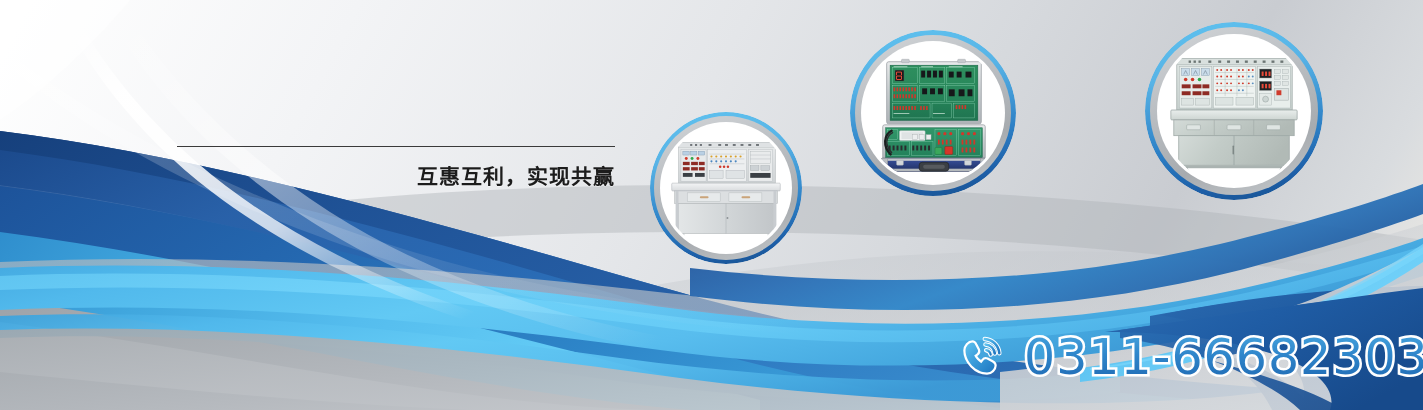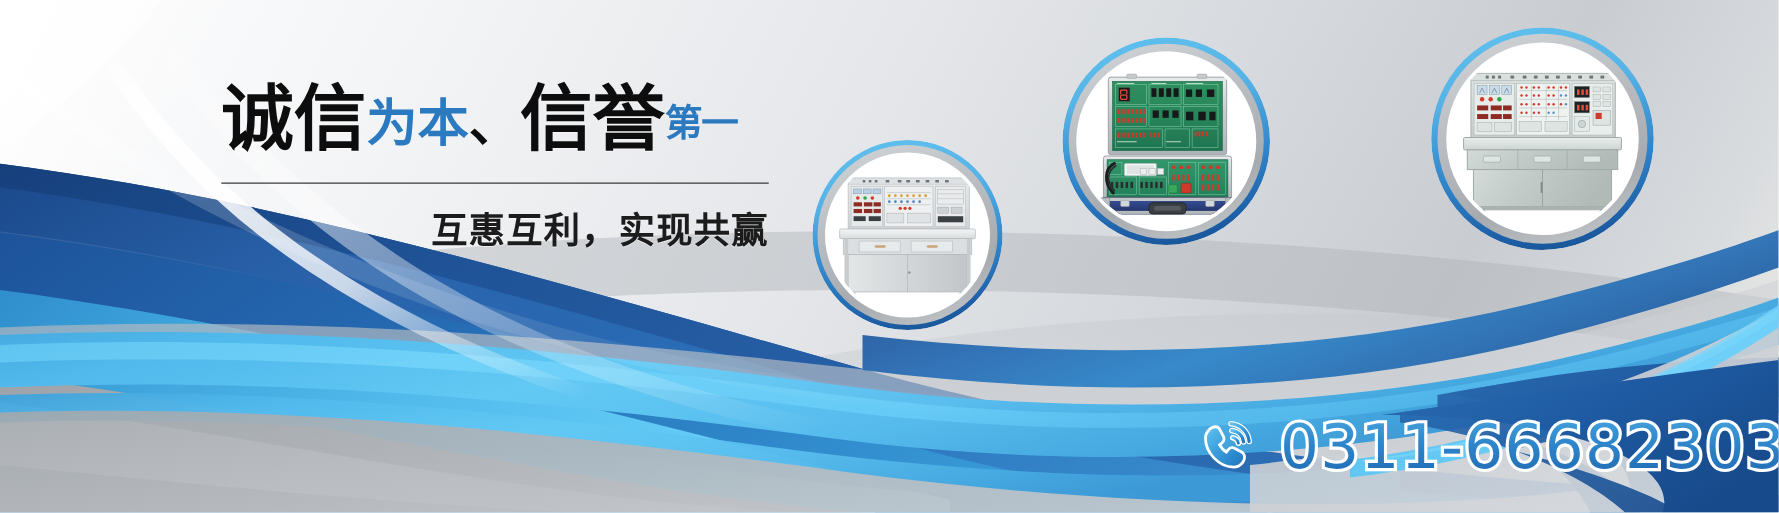--- a/index.html
+++ b/index.html
@@ -69,21 +69,21 @@
     height:1px;
     background:#3a3a3a;
     z-index:40;
   }
   .subtitle{
     position:absolute;
     left:177px;
     top:160px;
     width:438px;
     text-align:right;
-    font-size:29px;
+    font-size:21px;
     font-weight:600;
     color:#1c1c1c;
     letter-spacing:1px;
     white-space:nowrap;
     z-index:40;
     text-shadow:0 1px 0 rgba(255,255,255,.5);
   }
 
   
   .circle{
@@ -510,23 +510,20 @@
                C 120 140 280 218 470 268
                C 650 314 850 332 1060 324
                L 1060 338
                C 846 346 642 328 458 280
                C 266 230 108 150 0 60 Z" fill="url(#sw3)" opacity="0.5"></path>
 
       <path d="M 0 0 L 130 0 C 88 50 42 92 0 120 Z" fill="#ffffff" opacity="0.55"></path>
     </svg>
   </div>
 
-  <div class="headline-block">
-    <div class="headline"><span class="big">诚信</span><span class="mid">为本</span><span class="dot">、</span><span class="big">信誉</span><span class="small">第一</span></div>
-  </div>
 
   <div class="rule"></div>
 
   <div class="subtitle">互惠互利，实现共赢</div>
 
   <div class="circle" id="circle-1">
     <div class="ringOuter"></div>
     <div class="ringGray"></div>
     <div class="ringWhite"></div>
     <div class="photo">

